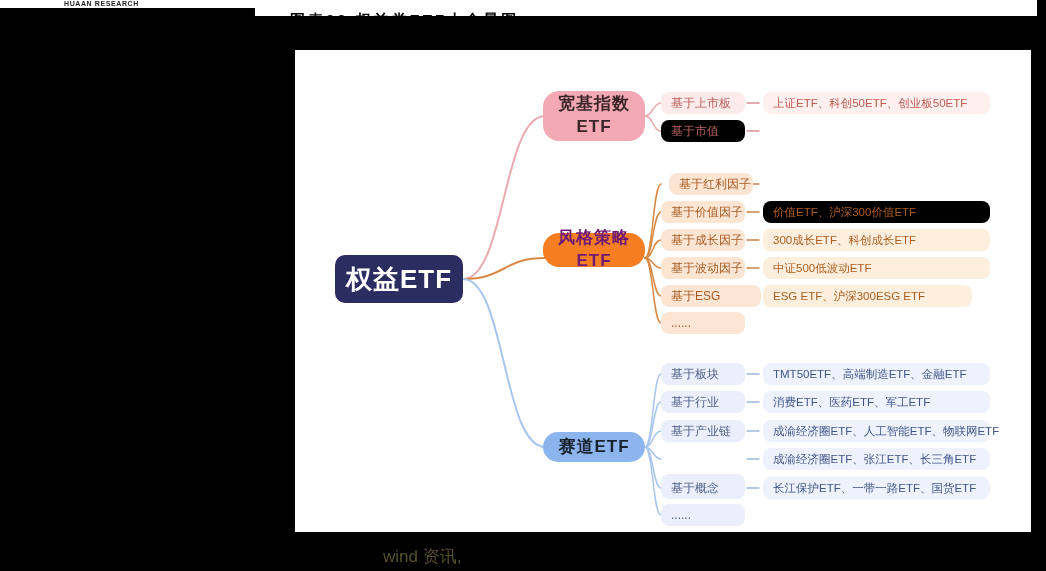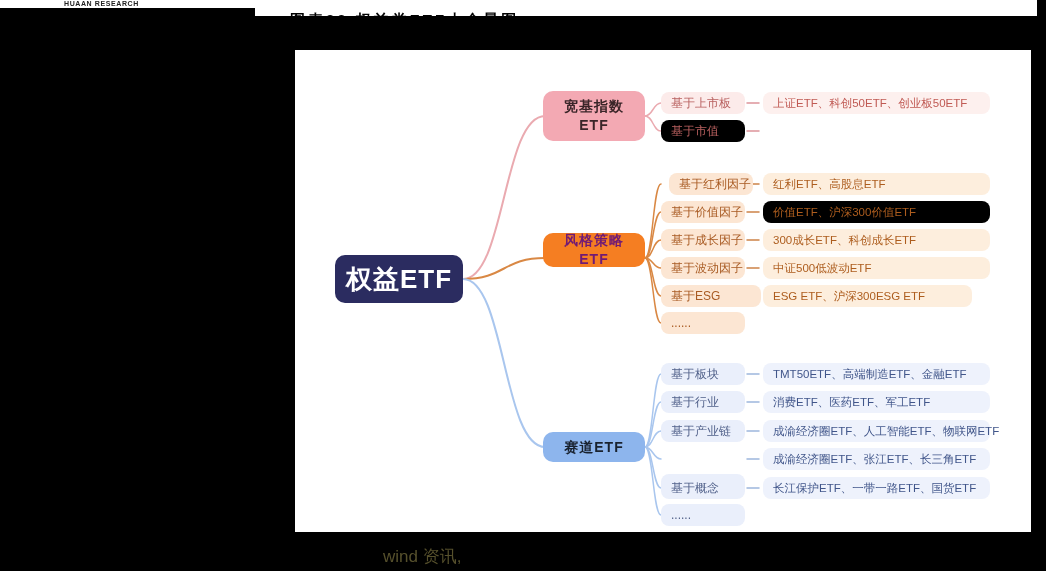--- a/index.html
+++ b/index.html
@@ -9,21 +9,21 @@
   .header-left{position:absolute;left:64px;top:0px;font-size:7px;font-weight:bold;color:#222;
                letter-spacing:0.6px;white-space:nowrap;}
   .title-strip{position:absolute;left:255px;top:8px;width:782px;height:8px;background:#fff;overflow:hidden;}
   .covered-title{position:absolute;left:35px;top:3px;font-size:15px;font-weight:bold;color:#000;
                  letter-spacing:3px;white-space:nowrap;}
   .panel{position:absolute;left:295px;top:50px;width:736px;height:482px;background:#fff;}
   .connectors{position:absolute;left:0;top:0;width:736px;height:482px;}
   .node{position:absolute;box-sizing:border-box;display:flex;flex-direction:column;
         align-items:center;justify-content:center;border-radius:10px;z-index:2;}
   .root-node{font-weight:bold;font-size:26px;letter-spacing:1px;}
-  .branch-node{font-weight:bold;font-size:14px;line-height:1.35;letter-spacing:1px;}
+  .branch-node{font-weight:bold;font-size:17px;line-height:1.35;letter-spacing:1px;border-radius:16px;}
   .cat-box,.leaf-box{position:absolute;box-sizing:border-box;height:22px;line-height:22px;
         border-radius:8px;font-size:12px;white-space:nowrap;padding-left:10px;z-index:2;}
   .leaf-box{font-size:11.5px;}
   .footer-source{position:absolute;left:383px;top:545px;font-size:17px;color:#56502c;white-space:nowrap;}
 </style>
 </head>
 <body>
 
 <div id="screen">
   <div class="white-top-strip">
@@ -72,21 +72,20 @@
         <span>ETF</span>
       </div>
       <div class="cat-box" style="left: 366px; top: 42px; width: 84px; background: rgb(252, 235, 234); color: rgb(184, 96, 95);">基于上市板</div>
       <div class="leaf-box" style="left: 468px; top: 42px; width: 227px; background: rgb(253, 240, 238); color: rgb(192, 90, 84);">上证ETF、科创50ETF、创业板50ETF</div>
       <div class="cat-box" style="left: 366px; top: 70px; width: 84px; background: #000000; color: rgb(184, 96, 95);">基于市值</div>
       <div class="node branch-node" style="left: 248px; top: 183px; width: 102px; height: 34px; background: rgb(245, 126, 34); color: #701a75;">
         <span>风格策略</span>
         <span>ETF</span>
       </div>
       <div class="cat-box" style="left: 366px; top: 123px; width: 84px; background: rgb(252, 230, 211); color: rgb(168, 90, 34); margin-left: 8px;">基于红利因子</div>
-      <div class="leaf-box" style="left: 468px; top: 123px; width: 227px; background: rgb(253, 238, 221); color: rgb(173, 93, 30);">红利ETF、高股息ETF</div>
       <div class="cat-box" style="left: 366px; top: 151px; width: 84px; background: rgb(252, 230, 211); color: rgb(168, 90, 34);">基于价值因子</div>
       <div class="leaf-box" style="left: 468px; top: 151px; width: 227px; background: #000000; color: rgb(173, 93, 30);">价值ETF、沪深300价值ETF</div>
       <div class="cat-box" style="left: 366px; top: 179px; width: 84px; background: rgb(252, 230, 211); color: rgb(168, 90, 34);">基于成长因子</div>
       <div class="leaf-box" style="left: 468px; top: 179px; width: 227px; background: rgb(253, 238, 221); color: rgb(173, 93, 30);">300成长ETF、科创成长ETF</div>
       <div class="cat-box" style="left: 366px; top: 207px; width: 84px; background: rgb(252, 230, 211); color: rgb(168, 90, 34);">基于波动因子</div>
       <div class="leaf-box" style="left: 468px; top: 207px; width: 227px; background: rgb(253, 238, 221); color: rgb(173, 93, 30);">中证500低波动ETF</div>
       <div class="cat-box" style="left: 366px; top: 235px; width: 100px; background: rgb(252, 230, 211); color: rgb(168, 90, 34);">基于ESG</div>
       <div class="leaf-box" style="left: 468px; top: 235px; width: 209px; background: rgb(253, 238, 221); color: rgb(173, 93, 30);">ESG ETF、沪深300ESG ETF</div>
       <div class="cat-box" style="left: 366px; top: 262px; width: 84px; background: rgb(252, 230, 211); color: rgb(168, 90, 34);">......</div>
       <div class="node branch-node" style="left: 248px; top: 382px; width: 102px; height: 30px; background: rgb(141, 181, 237); color: rgb(25, 34, 47);">

